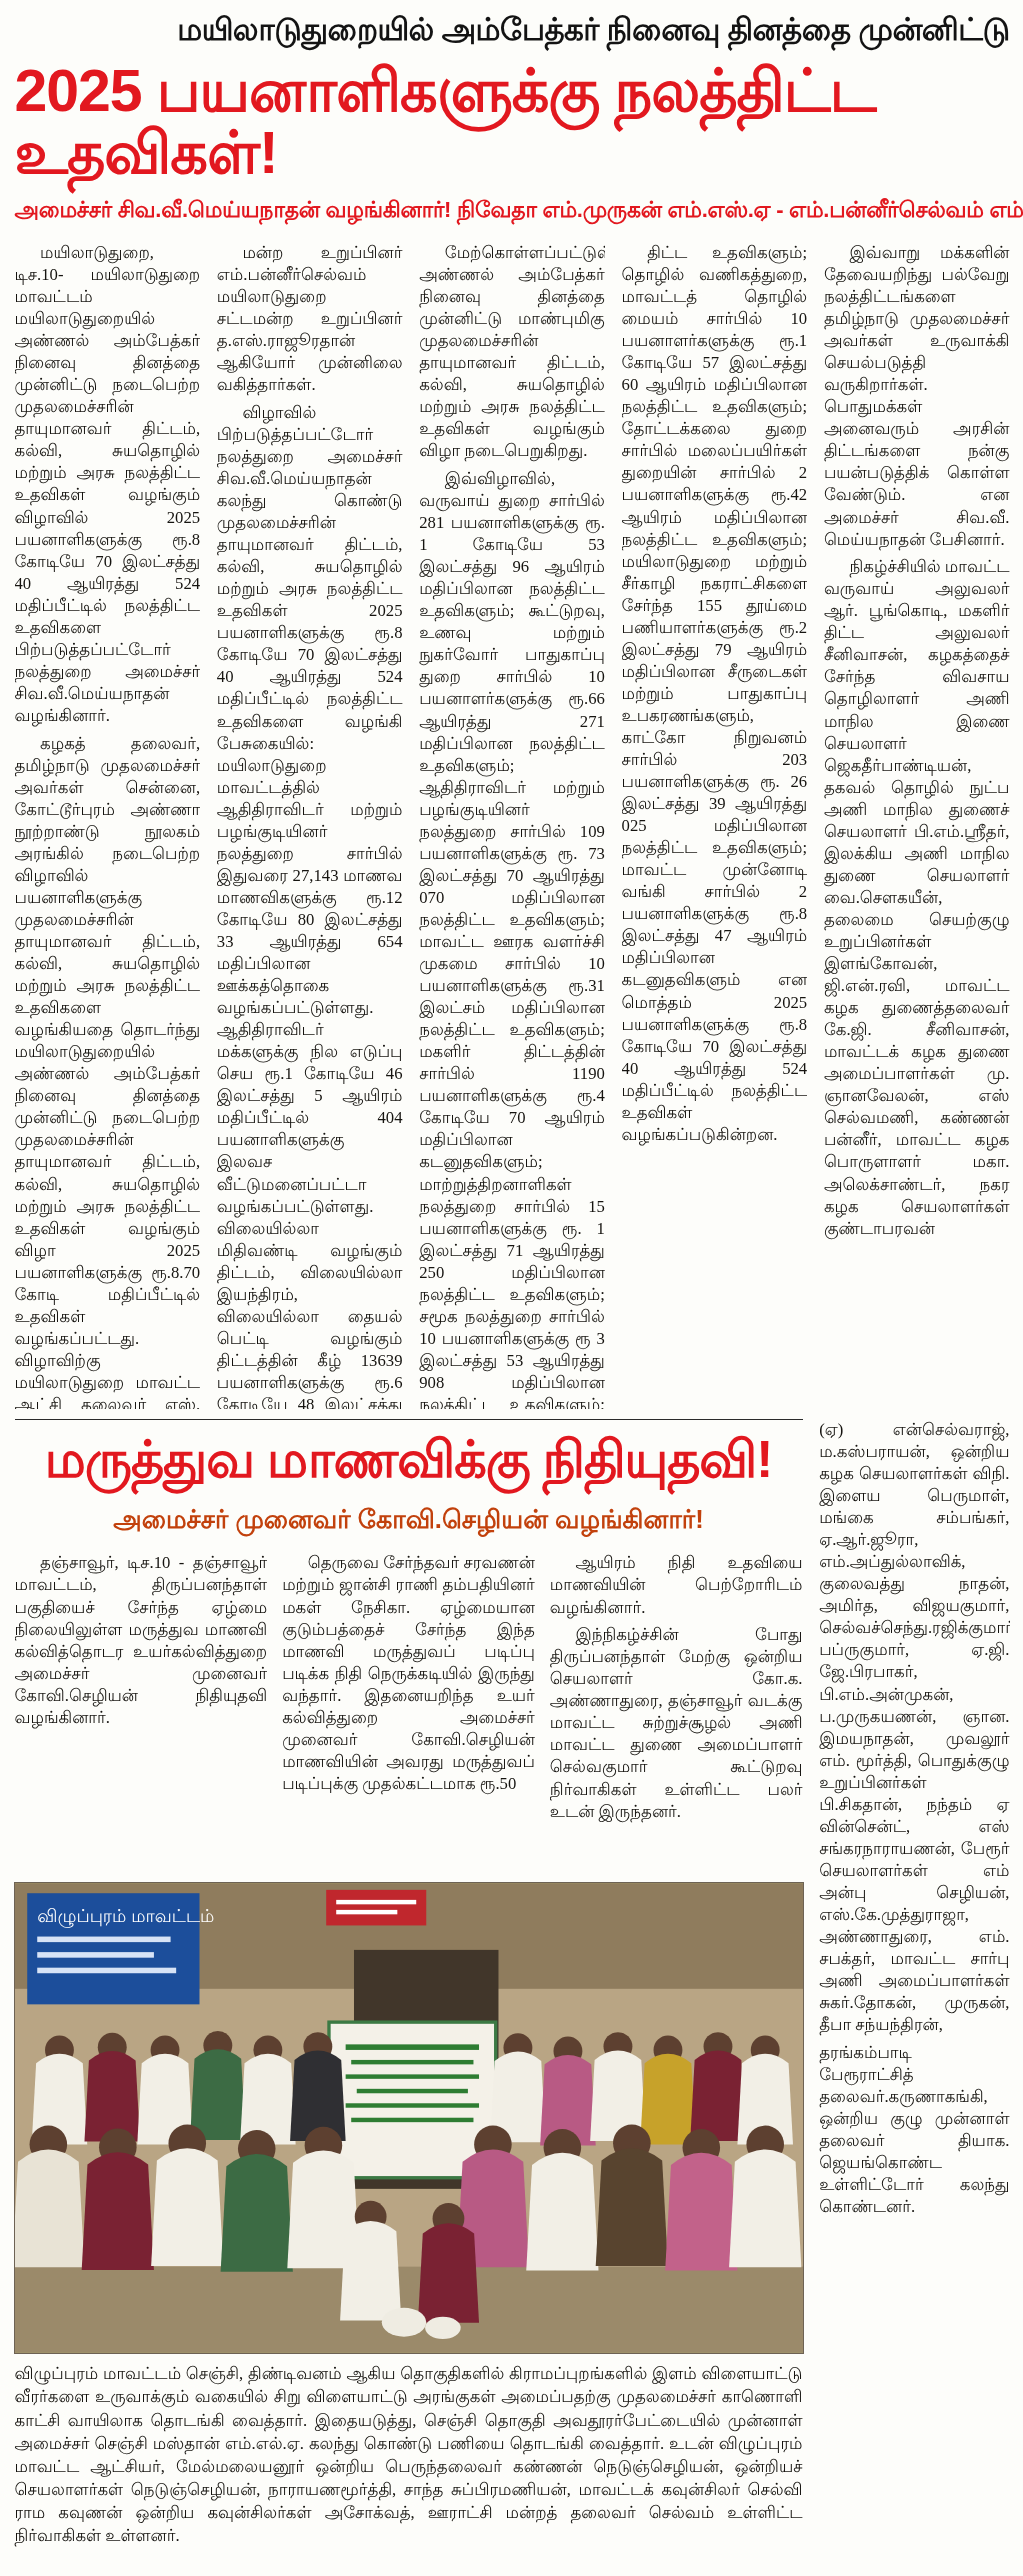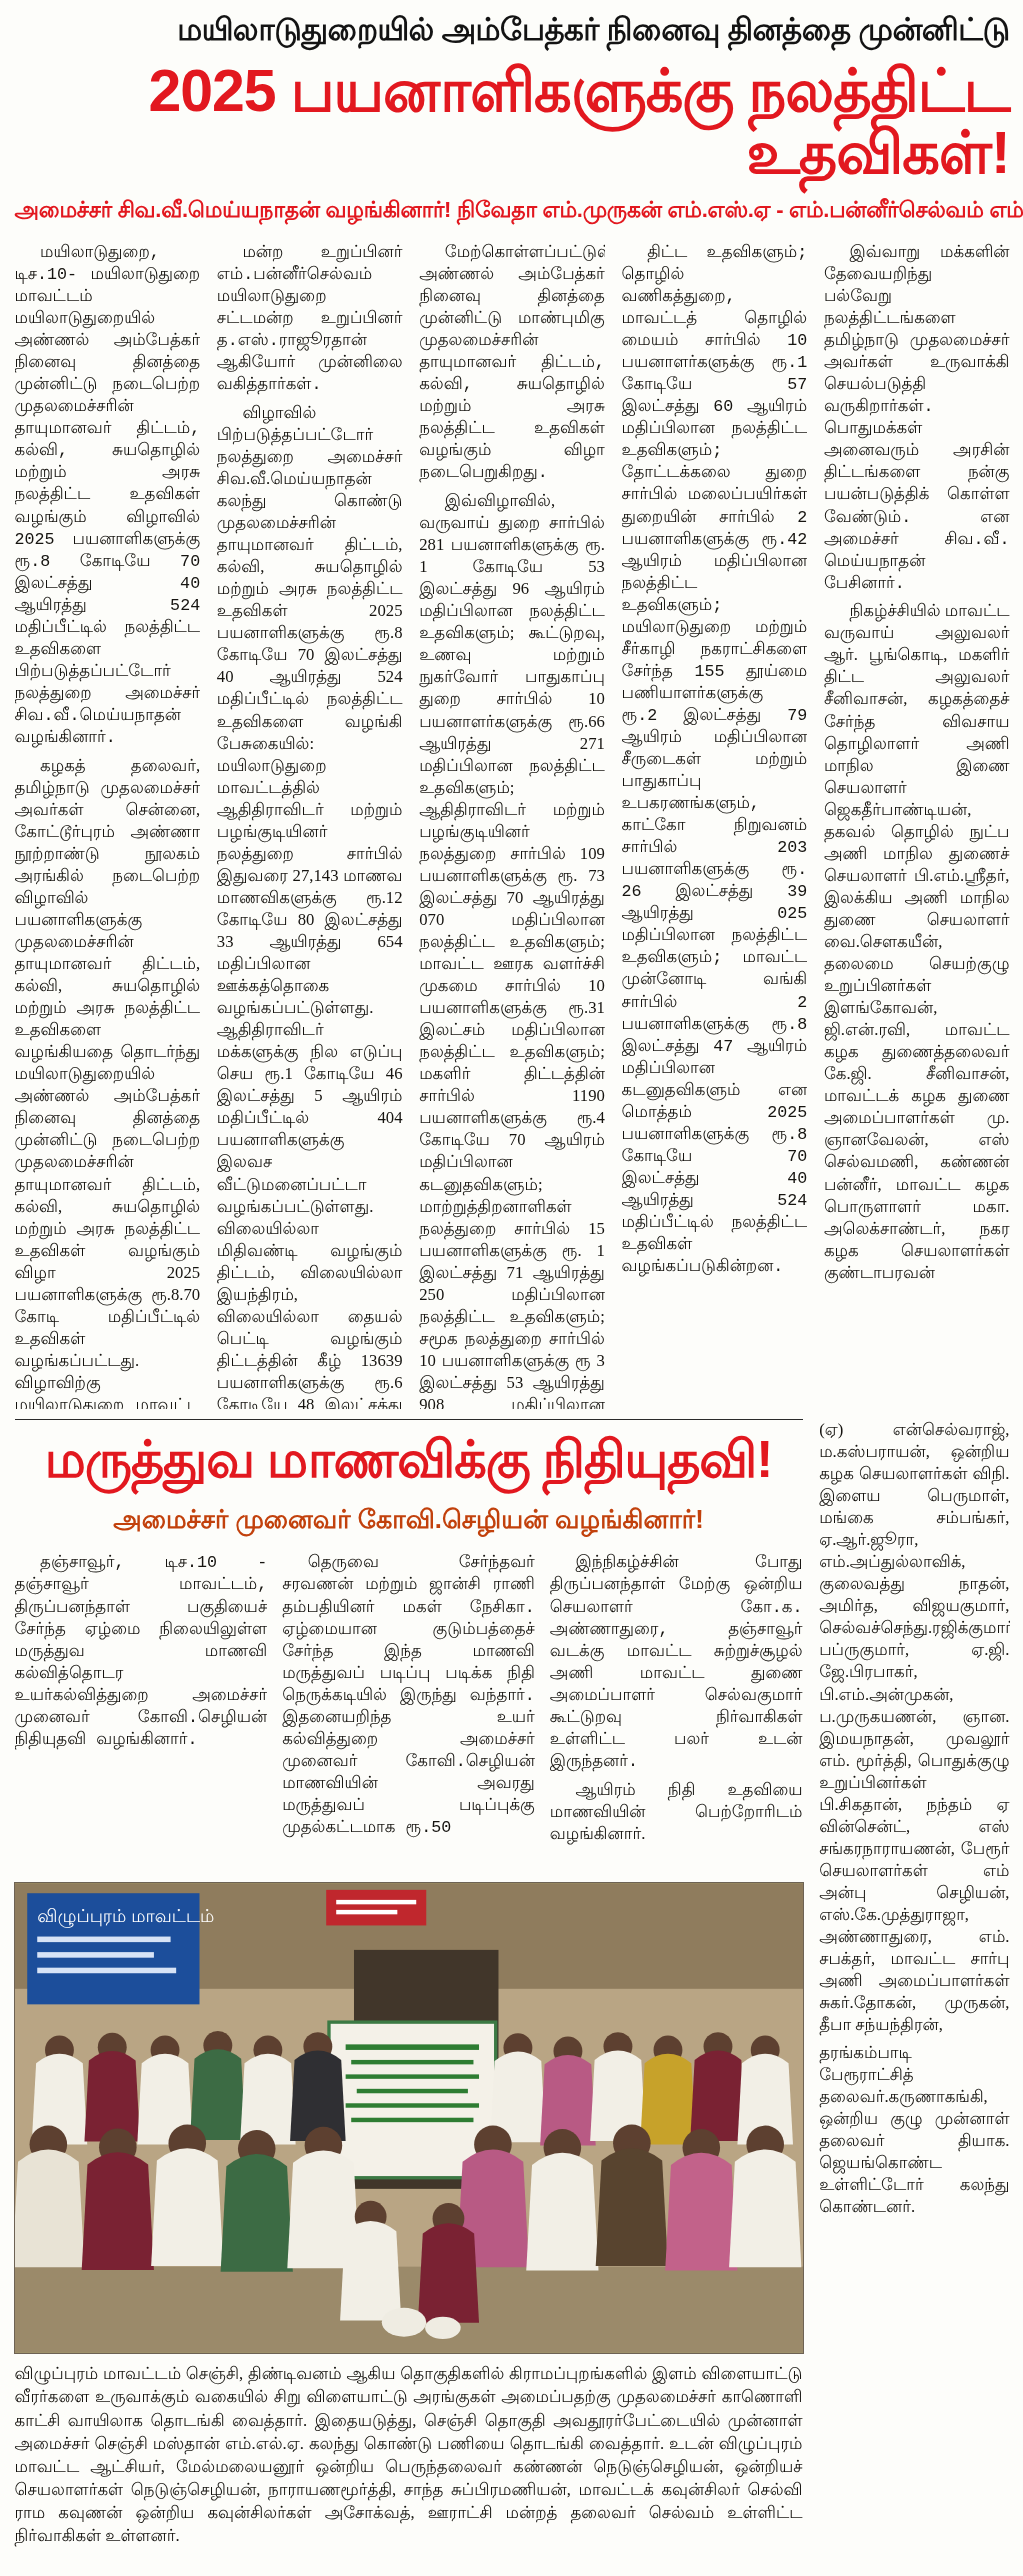--- a/index.html
+++ b/index.html
@@ -8,37 +8,37 @@
   .page {
     position:relative; width:1024px; height:2576px; margin:0 auto;
     background:#fdfdfa; padding:12.2px 14.5px; overflow:hidden;
   }
   
   .kicker {
     text-align:right; font-family:"Liberation Sans", sans-serif;
     font-weight:bold; font-size:31px; color:#131313; letter-spacing:-0.6px;
   }
   .headline {
-    text-align:right; font-family:"Liberation Sans", sans-serif;
+    text-align:left; font-family:"Liberation Sans", sans-serif;
     font-weight:bold; font-size:59px; line-height:1.05; color:#e2181f;
     margin-top:9px; letter-spacing:-1.1px;
   }
   .subheadline {
     text-align:center; font-family:"Liberation Sans", sans-serif;
     font-weight:bold; font-size:22px; color:#e2181f; margin-top:12.2px;
     letter-spacing:-0.3px; white-space:nowrap;
   }
   .cols5 {
     display:flex; gap:16.7px; margin-top:16.7px; height:1167px; overflow:hidden;
   }
   .bodycol {
     flex:1; font-size:16.7px; line-height:1.32; text-align:justify; overflow:hidden;
   }
   .bodycol p { margin-bottom:5.6px; text-indent:25.6px; }
-  .bodycol p:first-child { text-indent:25.6px;font-family:Liberation Mono, monospace; }
+  .bodycol p:first-child { text-indent:25.6px; }
   
   .bottom { display:flex; gap:16.7px; margin-top:10px; height:1340px; }
   .bottom-left { width:788px; border-top:1.7px solid #2a2a2a; padding-top:10px; }
   .bottom-right {
     flex:1; border-top:0; font-size:16.7px; line-height:1.32;
     text-align:justify; overflow:hidden; height:1334px;
   }
   .bottom-right p { margin-bottom:5.6px; }
   .h2 {
     text-align:center; font-family:"Liberation Sans", sans-serif;
@@ -95,22 +95,22 @@
       <div class="h2sub">அமைச்சர் முனைவர் கோவி.செழியன் வழங்கினார்!</div>
 
       <div class="cols3">
         <div class="bodycol">
             <p>தஞ்சாவூர், டிச.10 - தஞ்சாவூர் மாவட்டம், திருப்பனந்தாள் பகுதியைச் சேர்ந்த ஏழ்மை நிலையிலுள்ள மருத்துவ மாணவி கல்வித்தொடர உயர்கல்வித்துறை அமைச்சர் முனைவர் கோவி.செழியன் நிதியுதவி வழங்கினார்.</p>
           </div>
         <div class="bodycol">
             <p>தெருவை சேர்ந்தவர் சரவணன் மற்றும் ஜான்சி ராணி தம்பதியினர் மகள் நேசிகா. ஏழ்மையான குடும்பத்தைச் சேர்ந்த இந்த மாணவி மருத்துவப் படிப்பு படிக்க நிதி நெருக்கடியில் இருந்து வந்தார். இதனையறிந்த உயர் கல்வித்துறை அமைச்சர் முனைவர் கோவி.செழியன் மாணவியின் அவரது மருத்துவப் படிப்புக்கு முதல்கட்டமாக ரூ.50</p>
           </div>
         <div class="bodycol">
+            <p>ஆயிரம் நிதி உதவியை மாணவியின் பெற்றோரிடம் வழங்கினார்.</p>
             <p>இந்நிகழ்ச்சின் போது திருப்பனந்தாள் மேற்கு ஒன்றிய செயலாளர் கோ.க. அண்ணாதுரை, தஞ்சாவூர் வடக்கு மாவட்ட சுற்றுச்சூழல் அணி மாவட்ட துணை அமைப்பாளர் செல்வகுமார் கூட்டுறவு நிர்வாகிகள் உள்ளிட்ட பலர் உடன் இருந்தனர்.</p>
-            <p>ஆயிரம் நிதி உதவியை மாணவியின் பெற்றோரிடம் வழங்கினார்.</p>
           </div>
       </div>
 
       <div class="photo-frame">
         <svg width="788" height="470" viewBox="0 0 1418 845">
           <defs>
             <g id="person">
               <circle cx="0" cy="0" r="26" fill="#5d4030"></circle>
               <path d="M-42,24 Q0,-10 42,24 L50,170 L-50,170 Z"></path>
             </g>

